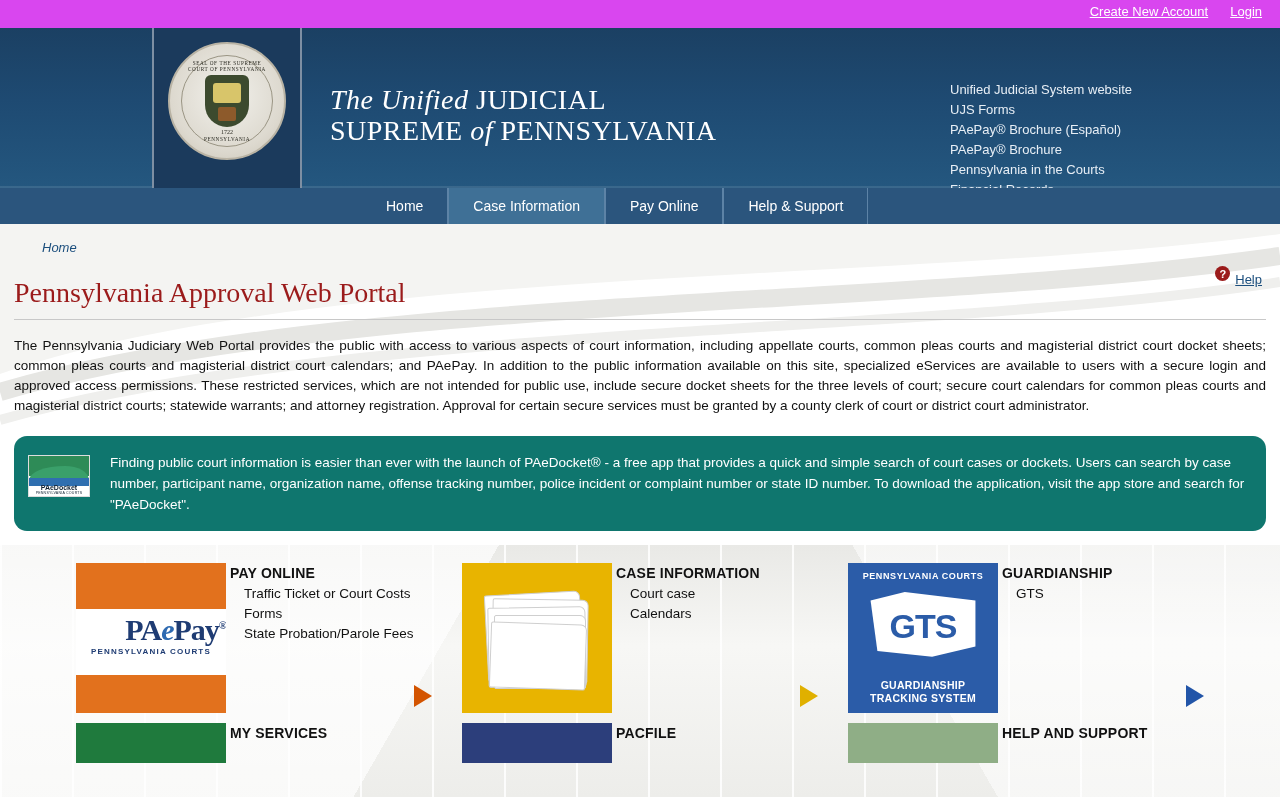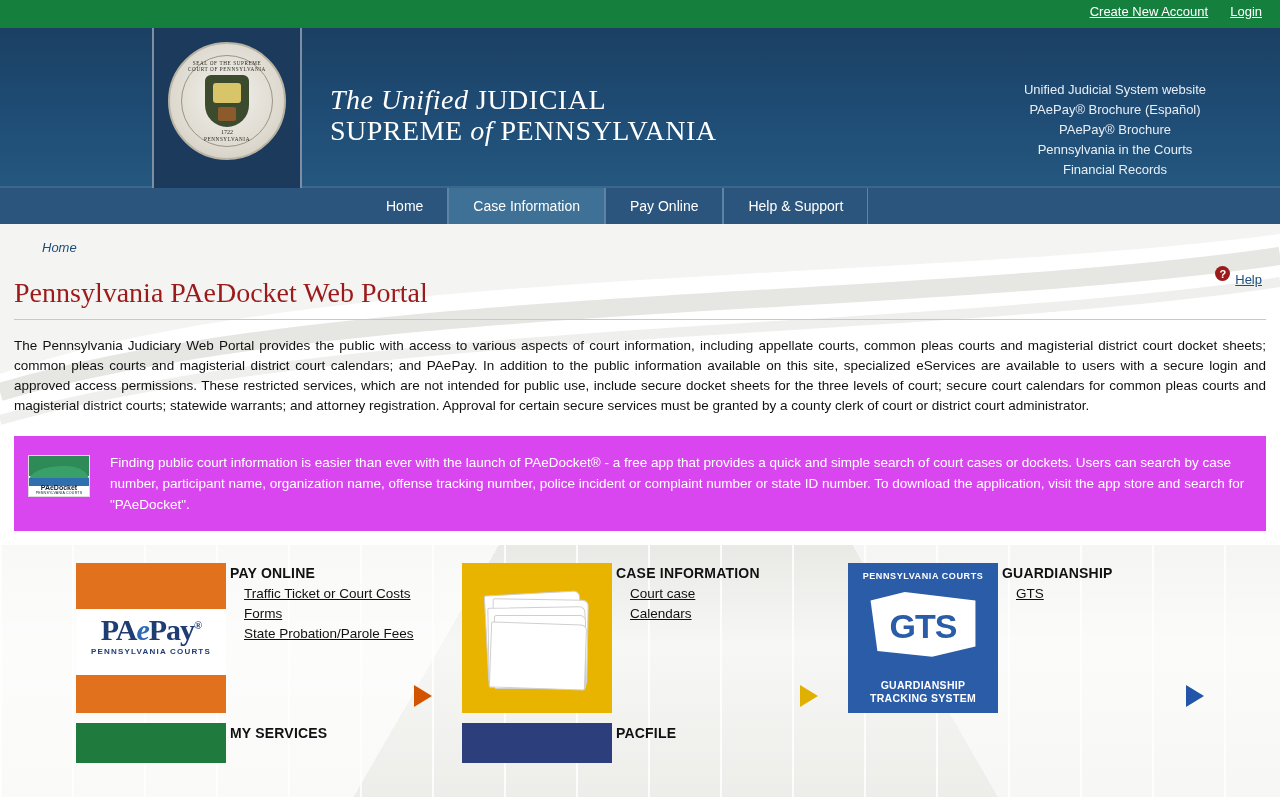--- a/index.html
+++ b/index.html
@@ -6,21 +6,21 @@
   html, body {
     margin: 0; padding: 0;
     width: 1280px; height: 800px;
     overflow: hidden;
     background: #ffffff;
     font-family: "Liberation Sans", sans-serif;
   }
   
   .topbar {
     height: 28px;
-    background: #15803d;
+    background: #d946ef;
     position: relative;
   }
   .topbar-links {
     position: absolute;
     right: 18px;
     top: 4px;
     display: flex;
     gap: 22px;
     font-size: 13px;
   }
@@ -138,21 +138,20 @@
     right: 0;
     left: 950px;
     top: 52px;
     font-size: 13px;
     line-height: 20px;
   }
   .header-links a {
     color: #e7eef5;
     text-decoration: none;
     display: block;
-    text-align: center;
   }
   
   .navbar {
     height: 36px;
     background: #2b557d;
     display: flex;
     align-items: stretch;
     padding-left: 362px;
   }
   .navitem {
@@ -233,26 +232,27 @@
     font-size: 13.5px;
     line-height: 20px;
     color: #111111;
     text-align: justify;
   }
   
   .paedocket-banner {
     position: relative;
     z-index: 2;
     margin: 20px 14px 0 14px;
-    background: #d946ef;
+    background: #0f766e;
     color: #ffffff;
     display: flex;
     align-items: flex-start;
     padding: 16px 14px;
     min-height: 86px;
+    border-radius: 13px;
   }
   .paedocket-logo {
     width: 62px;
     height: 42px;
     background: #ffffff;
     border: 1px solid #dddddd;
     flex: 0 0 auto;
     margin-top: 3px;
     position: relative;
     overflow: hidden;
@@ -323,40 +323,39 @@
     font-size: 14px;
     font-weight: bold;
     color: #111;
     letter-spacing: 0.2px;
   }
   .tile-links {
     margin: 3px 0 8px 14px;
     font-size: 13.5px;
     line-height: 20px;
     color: #111;
-    text-decoration: underline;
   }
   .tile-links div { cursor: pointer; }
   .arrow {
     position: absolute;
     top: 122px;
     width: 0; height: 0;
     border-top: 11px solid transparent;
     border-bottom: 11px solid transparent;
     border-left: 18px solid #d35400;
   }
   .arrow.a1 { left: 338px; border-left-color: #d35400; }
   .arrow.a2 { left: 338px; border-left-color: #e0b000; }
   .arrow.a3 { left: 338px; border-left-color: #2255a8; }
   
   .paepay-art { background: #ffffff; }
   .paepay-art .bar-top { position:absolute; left:0; top:0; width:150px; height:46px; background:#e2711d; }
   .paepay-art .bar-bot { position:absolute; left:0; bottom:0; width:150px; height:38px; background:#e2711d; }
   .paepay-art .wordmark {
-    position:absolute; left:0; right:0; top:50px; text-align:center;
+    position:absolute; left:0; right:0; top:50px; text-align:right;
     font-family:"Liberation Serif", serif; font-size:30px; font-weight:bold; color:#1f3c73;
     letter-spacing:-1px;
   }
   .paepay-art .wordmark em { font-style:italic; color:#2e6ab1; }
   .paepay-art .wordmark sup { font-size:11px; }
   .paepay-art .sub {
     position:absolute; left:0; right:0; top:84px; text-align:center;
     font-size:8px; color:#1f3c73; letter-spacing:1.2px; font-weight:bold;
   }
   
@@ -422,20 +421,21 @@
     </div>
     <div>
       <span>SUPREME</span>
       <span class="ital">of</span>
       <span>PENNSYLVANIA</span>
     </div>
   </div>
 
   <div class="header-links">
     <a href="#">Unified Judicial System website</a>
+    <a href="#">UJS Forms</a>
     <a href="#">PAePay® Brochure (Español)</a>
     <a href="#">PAePay® Brochure</a>
     <a href="#">Pennsylvania in the Courts</a>
     <a href="#">Financial Records</a>
   </div>
 </div>
 
 <div class="navbar">
   <div class="navitem home">Home</div>
   <div class="navitem active">Case Information</div>
@@ -448,21 +448,21 @@
   <div class="bg-swoosh">
     <svg width="1280" height="560" viewBox="0 0 1280 560" xmlns="http://www.w3.org/2000/svg">
       <path d="M0,150 C320,40 900,60 1280,10 L1280,0 L0,0 Z" fill="#f4f4f2"></path>
       <path d="M0,168 C330,70 910,85 1280,32" stroke="#e6e6e3" stroke-width="18" fill="none"></path>
       <path d="M0,196 C340,100 920,112 1280,58" stroke="#efefed" stroke-width="10" fill="none"></path>
     </svg>
   </div>
 
   <div class="breadcrumb">Home</div>
 
-  <h1 class="page-title">Pennsylvania PAeDocket Web Portal</h1>
+  <h1 class="page-title">Pennsylvania Approval Web Portal</h1>
 
   <div class="help-link">
     <span class="q">?</span>
     <span class="txt">Help</span>
   </div>
 
   <div class="title-rule"></div>
 
   <p class="intro">The Pennsylvania Judiciary Web Portal provides the public with access to various aspects of court information, including appellate courts, common pleas courts and magisterial district court docket sheets; common pleas courts and magisterial district court calendars; and PAePay. In addition to the public information available on this site, specialized eServices are available to users with a secure login and approved access permissions. These restricted services, which are not intended for public use, include secure docket sheets for the three levels of court; secure court calendars for common pleas courts and magisterial district courts; statewide warrants; and attorney registration. Approval for certain secure services must be granted by a county clerk of court or district court administrator.</p>
 
@@ -548,15 +548,21 @@
         <div class="tile-text">
           <div class="tile-title">MY SERVICES</div>
         </div>
       </div>
       <div class="tile">
         <div class="tile-img-sm navy"></div>
         <div class="tile-text">
           <div class="tile-title">PACFILE</div>
         </div>
       </div>
+      <div class="tile">
+        <div class="tile-img-sm sage"></div>
+        <div class="tile-text">
+          <div class="tile-title">HELP AND SUPPORT</div>
+        </div>
+      </div>
     </div>
   </div>
 </div>
 
 </body></html>

